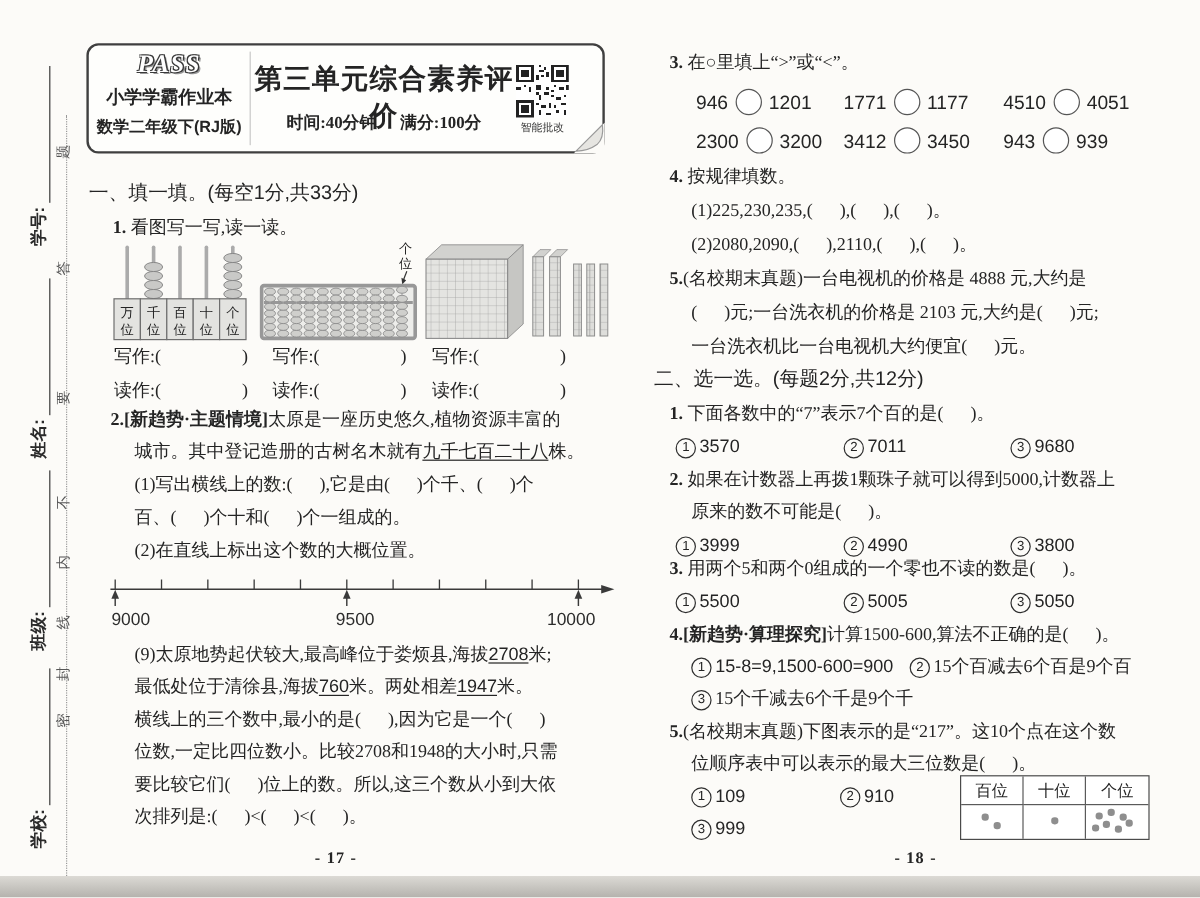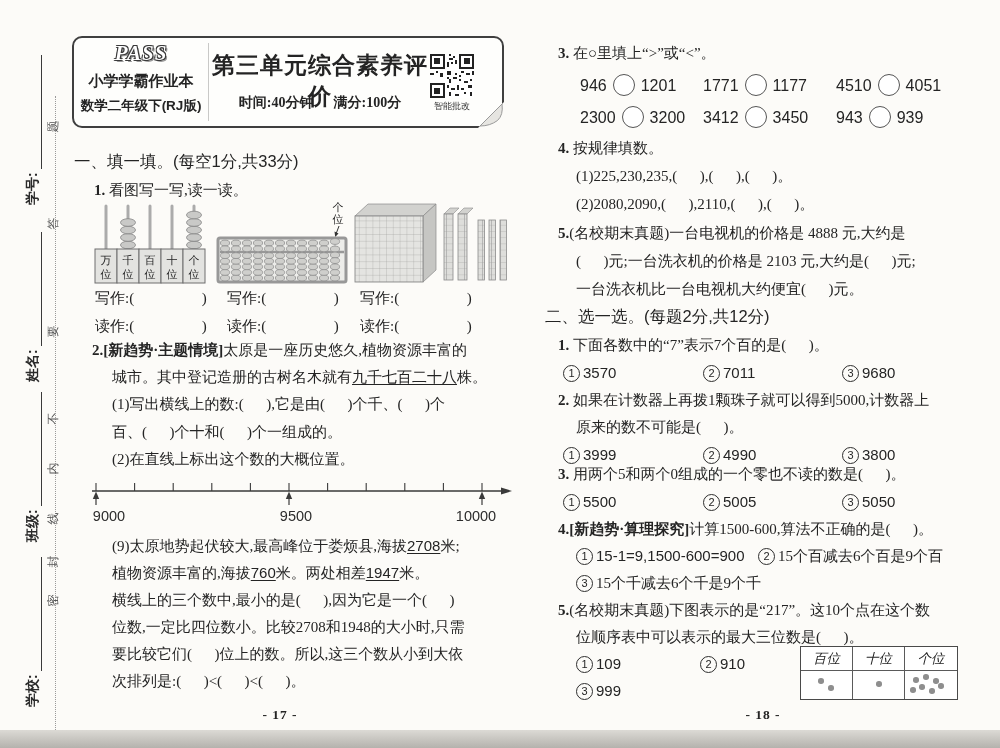--- a/index.html
+++ b/index.html
@@ -37,21 +37,21 @@
   .pair{position:absolute;font:16px "Liberation Sans",sans-serif;white-space:pre;}
   .cmp{display:inline-block;width:20px;height:20px;border:1.4px solid #555;border-radius:50%;
        vertical-align:-5px;margin:0 6px;background:#fff;}
   .opt{position:absolute;font:15px "Liberation Sans",sans-serif;white-space:pre;}
   .cnum{display:inline-block;width:15px;height:15px;line-height:15px;border:1px solid #2e2e2e;
         border-radius:50%;text-align:center;font-size:11px;margin-right:3px;vertical-align:1px;
         font-family:"Liberation Sans",sans-serif;}
   
   .pvtable{position:absolute;left:800px;top:646px;width:156px;border:1.5px solid #4a4a4a;background:#fff;}
   .pvrow{display:flex;}
-  .pvcell{width:52px;box-sizing:border-box;border-right:1px solid #5a5a5a;text-align:center;font-style:italic;}
+  .pvcell{width:52px;box-sizing:border-box;border-right:1px solid #5a5a5a;text-align:center;}
   .pvcell:last-child{border-right:none;}
   .pvhead .pvcell{height:24px;line-height:24px;font-size:13.5px;border-bottom:1px solid #5a5a5a;}
   .pvdots .pvcell{height:28px;position:relative;}
   .dot{position:absolute;width:5.5px;height:5.5px;border-radius:50%;background:#8e8e8e;}
   .pgno{position:absolute;width:70px;text-align:center;font-weight:700;font-size:13.5px;letter-spacing:1px;}
   .bstrip{position:absolute;left:0;top:730px;width:1000px;height:18px;
           background:linear-gradient(180deg,#dcdad5,#b4b2ad);}
 </style>
 </head>
 <body>
@@ -318,21 +318,21 @@
         <polygon points="392,14.5 388.8,22 395.2,22"></polygon>
     </g>
     <g font-family="Liberation Sans, sans-serif" font-size="14.5" fill="#2c2c2c" text-anchor="middle">
       <text x="19" y="44">9000</text>
       <text x="206" y="44">9500</text>
       <text x="386" y="44">10000</text>
     </g>
   </svg>
 
   <div class="line" style="left:112px;top:537px"><span>(9)太原地势起伏较大,最高峰位于娄烦县,海拔</span><span class="u">2708</span><span>米;</span></div>
-  <div class="line" style="left:112px;top:564px"><span>植物资源丰富的,海拔</span><span class="u">760</span><span>米。两处相差</span><span class="u">1947</span><span>米。</span></div>
+  <div class="line" style="left:112px;top:564px"><span>最低处位于清徐县,海拔</span><span class="u">760</span><span>米。两处相差</span><span class="u">1947</span><span>米。</span></div>
   <div class="line" style="left:112px;top:591px">横线上的三个数中,最小的是(      ),因为它是一个(      )</div>
   <div class="line" style="left:112px;top:618px">位数,一定比四位数小。比较2708和1948的大小时,只需</div>
   <div class="line" style="left:112px;top:672px">次排列是:(      )&lt;(      )&lt;(      )。</div>
   <div class="line" style="left:112px;top:645px">要比较它们(      )位上的数。所以,这三个数从小到大依</div>
   <div class="pgno" style="left:245px;top:707px">- 17 -</div>
 
   <div class="line" style="left:558px;top:44px"><b>3.</b> <span>在○里填上“&gt;”或“&lt;”。</span></div>
 
   <div class="pair" style="left:580px;top:74px"><span>946</span><span class="cmp"></span><span>1201</span></div>
   <div class="pair" style="left:703px;top:74px"><span>1771</span><span class="cmp"></span><span>1177</span></div>
@@ -361,21 +361,21 @@
   <div class="opt" style="left:563px;top:446px"><span class="cnum">1</span><span>3999</span></div>
   <div class="opt" style="left:703px;top:446px"><span class="cnum">2</span><span>4990</span></div>
   <div class="opt" style="left:842px;top:446px"><span class="cnum">3</span><span>3800</span></div>
 
   <div class="line" style="left:558px;top:465px"><b>3.</b> <span>用两个5和两个0组成的一个零也不读的数是(      )。</span></div>
   <div class="opt" style="left:563px;top:493px"><span class="cnum">1</span><span>5500</span></div>
   <div class="opt" style="left:703px;top:493px"><span class="cnum">2</span><span>5005</span></div>
   <div class="opt" style="left:842px;top:493px"><span class="cnum">3</span><span>5050</span></div>
 
   <div class="line" style="left:558px;top:520px"><b>4.</b><b>[新趋势·算理探究]</b><span>计算1500-600,算法不正确的是(      )。</span></div>
-  <div class="line" style="left:576px;top:547px"><span class="cnum">1</span><span class="dg">15-1=9,1500-600=900</span></div>
+  <div class="line" style="left:576px;top:547px"><span class="cnum">1</span><span class="dg">15-8=9,1500-600=900</span></div>
   <div class="line" style="left:758px;top:547px"><span class="cnum">2</span><span>15个百减去6个百是9个百</span></div>
   <div class="line" style="left:576px;top:574px"><span class="cnum">3</span><span>15个千减去6个千是9个千</span></div>
 
   <div class="line" style="left:558px;top:601px"><b>5.</b><span>(名校期末真题)下图表示的是“217”。这10个点在这个数</span></div>
   <div class="line" style="left:576px;top:628px">位顺序表中可以表示的最大三位数是(      )。</div>
   <div class="opt" style="left:576px;top:655px"><span class="cnum">1</span><span>109</span></div>
   <div class="opt" style="left:700px;top:655px"><span class="cnum">2</span><span>910</span></div>
   <div class="opt" style="left:576px;top:682px"><span class="cnum">3</span><span>999</span></div>
 
   <div class="pvtable">

